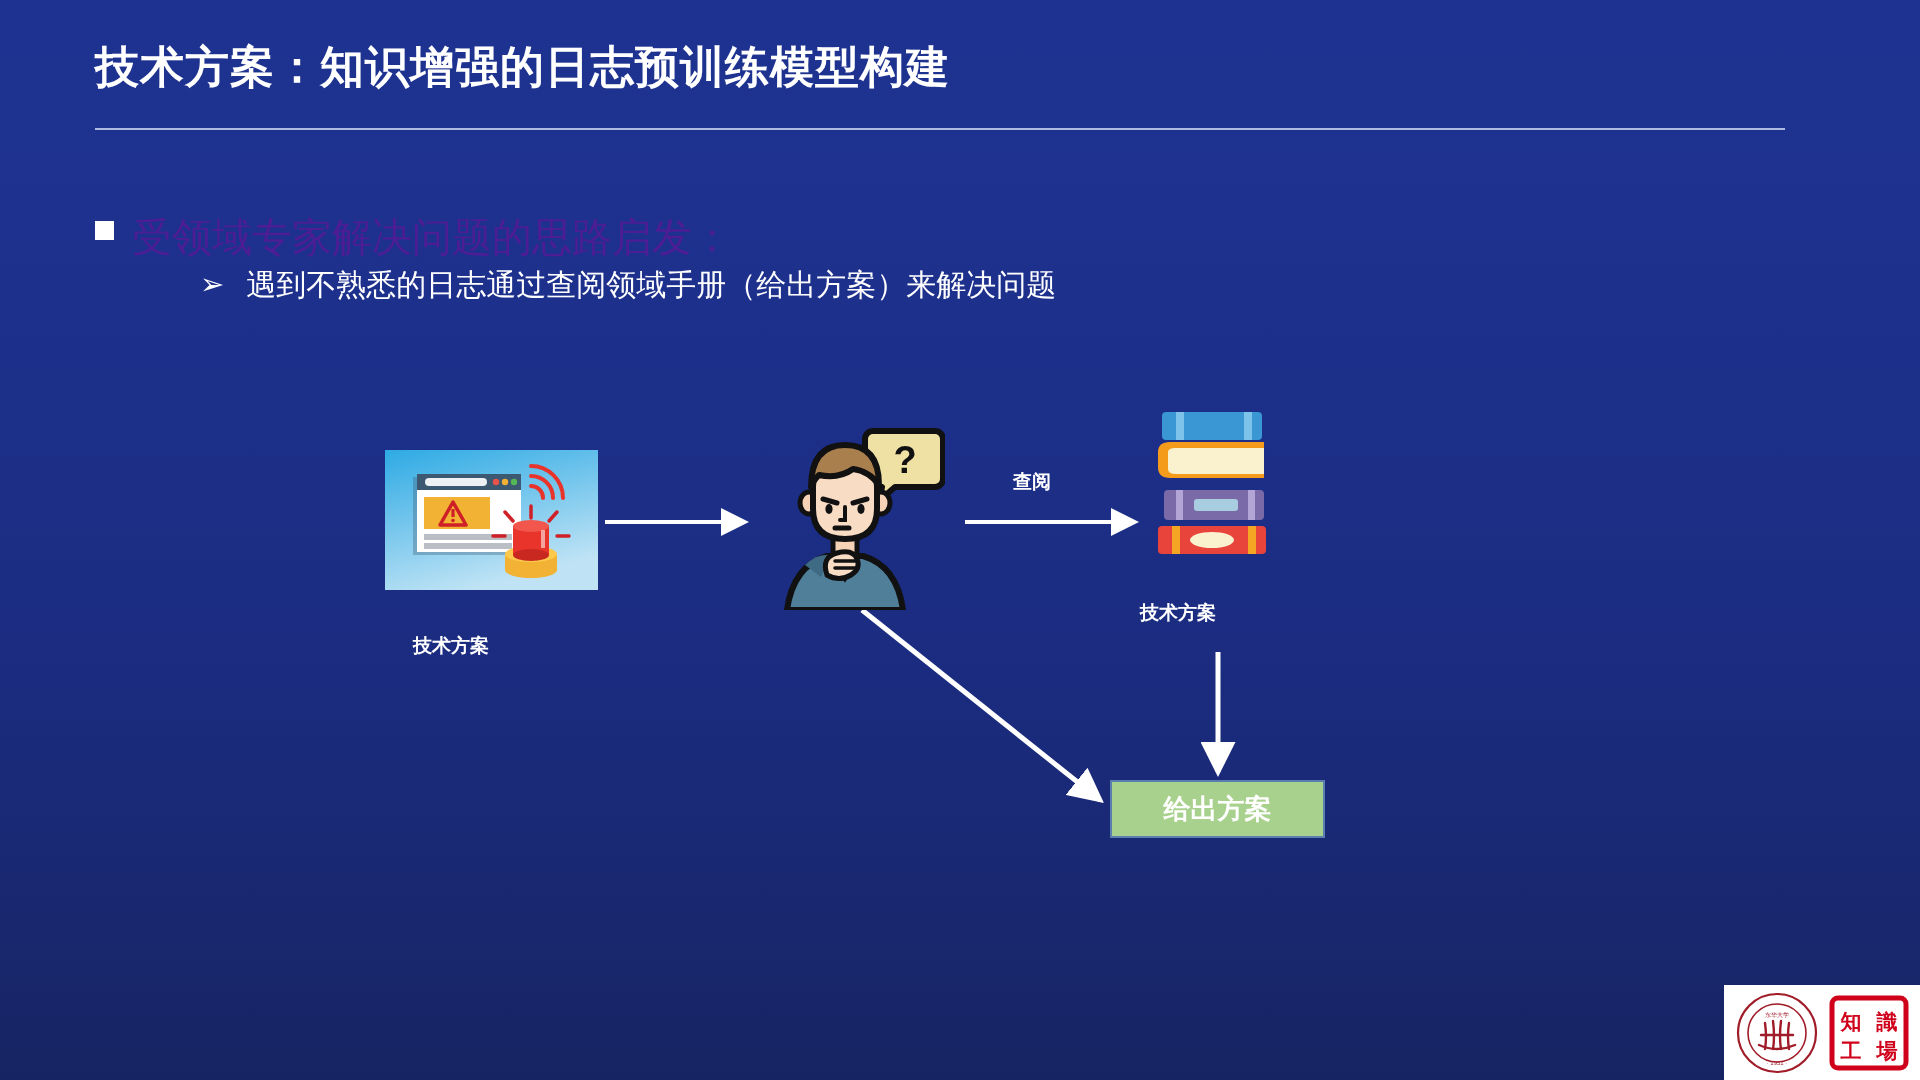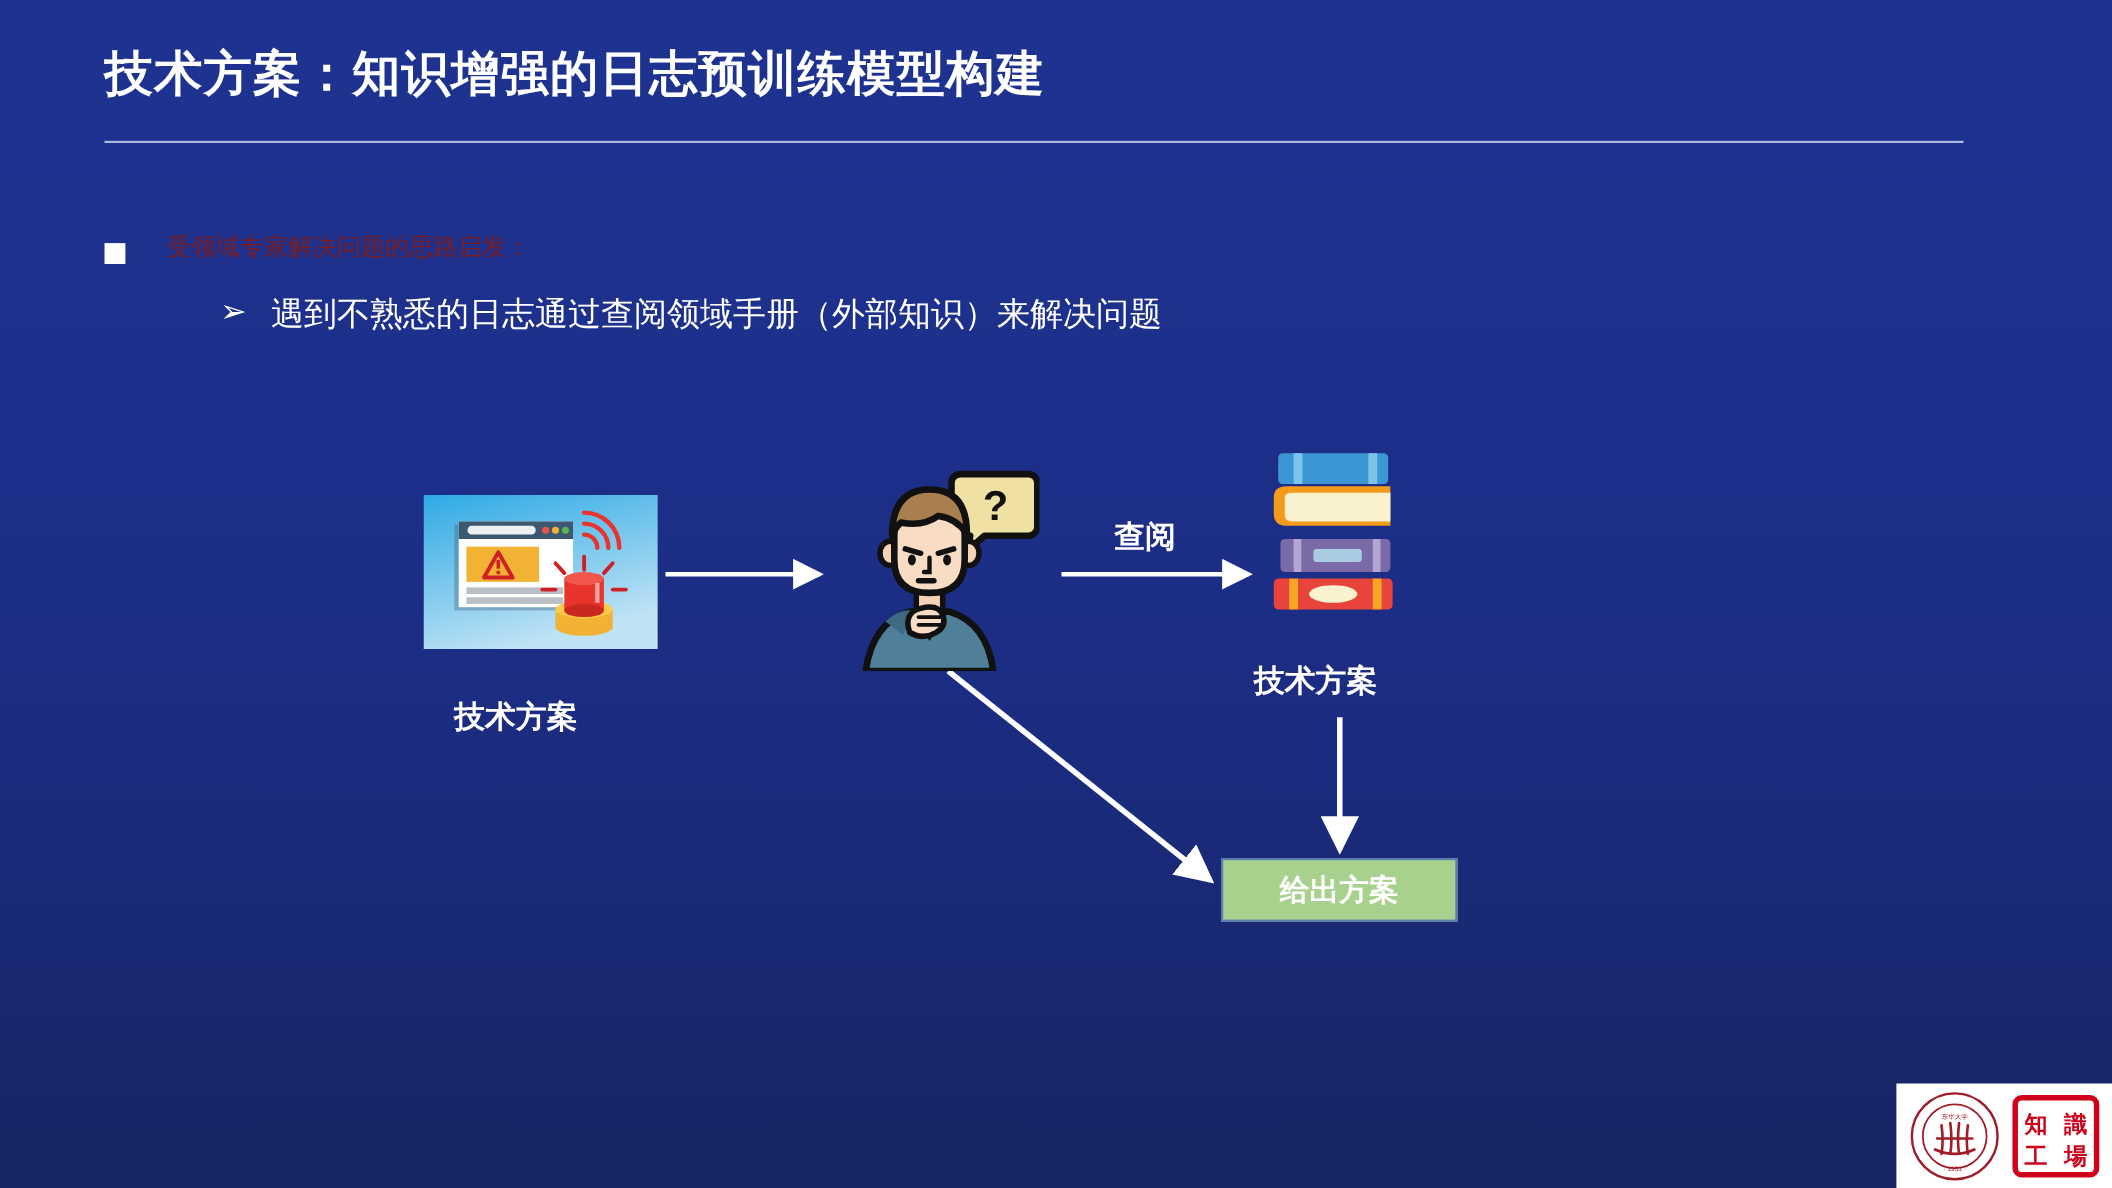--- a/index.html
+++ b/index.html
@@ -24,34 +24,34 @@
   }
 
   
   .aiops-logo { position:absolute; right:53px; top:37px; display:flex; align-items:center; gap:14px; }
   .aiops-mark { width:74px; height:70px; }
   .aiops-text { font-size:23px; font-weight:bold; line-height:1.12; color:#ffffff; }
 
   
   .bullet-1 { position:absolute; left:95px; top:210px; display:flex; align-items:flex-start; gap:18px; }
   .sq-marker { width:19px; height:19px; background:#ffffff; margin-top:11px; flex:0 0 auto; }
-  .bullet-1-text { font-size:22px; color:#7f1d1d; white-space:nowrap;margin-left:20px; }
+  .bullet-1-text { font-size:40px; color:#4c1d95; white-space:nowrap; }
 
   .bullet-2 { position:absolute; left:200px; top:265px; display:flex; align-items:flex-start; gap:22px; }
   .arrow-marker { font-size:29px; line-height:1.35; color:#ffffff; flex:0 0 auto; }
   .bullet-2-text { font-size:30px; color:#ffffff; white-space:nowrap; }
 
   
   .diagram { position:absolute; inset:0; pointer-events:none; }
 
   .alert-img { position:absolute; left:385px; top:450px; width:213px; height:140px; }
   .person-img { position:absolute; left:765px; top:425px; width:180px; height:185px; }
   .books-img  { position:absolute; left:1148px; top:408px; width:128px; height:148px; }
 
-  .label { position:absolute; font-size:28px; font-weight:bold; color:#ffffff; white-space:nowrap; }
+  .label { position:absolute; font-size:19px; font-weight:bold; color:#ffffff; white-space:nowrap; }
   .label-alert  { left:413px; top:633px; }
   .label-manual { left:1140px; top:600px; }
   .label-consult{ left:1013px; top:469px; font-weight:bold; }
 
   .green-box {
     position:absolute; left:1110px; top:780px; width:215px; height:58px;
     background:#a9d18e; border:2px solid #5a7fae;
     display:flex; align-items:center; justify-content:center;
     font-size:27px; font-weight:bold; color:#ffffff;font-family:Liberation Serif, serif;
   }
@@ -73,21 +73,21 @@
   <div class="title-rule"></div>
 
 
   <div class="bullet-1">
     <span class="sq-marker"></span>
     <span class="bullet-1-text">受领域专家解决问题的思路启发：</span>
   </div>
 
   <div class="bullet-2">
     <span class="arrow-marker">➢</span>
-    <span class="bullet-2-text">遇到不熟悉的日志通过查阅领域手册（外部知识）来解决问题</span>
+    <span class="bullet-2-text">遇到不熟悉的日志通过查阅领域手册（给出方案）来解决问题</span>
   </div>
 
   <div class="diagram">
 
     <svg style="position:absolute;inset:0;width:1920px;height:1080px;">
       <defs>
         <marker id="ah" markerWidth="7" markerHeight="7" refX="6" refY="3.5" orient="auto">
           <path d="M0,0 L7,3.5 L0,7 Z" fill="#ffffff"></path>
         </marker>
       </defs>

